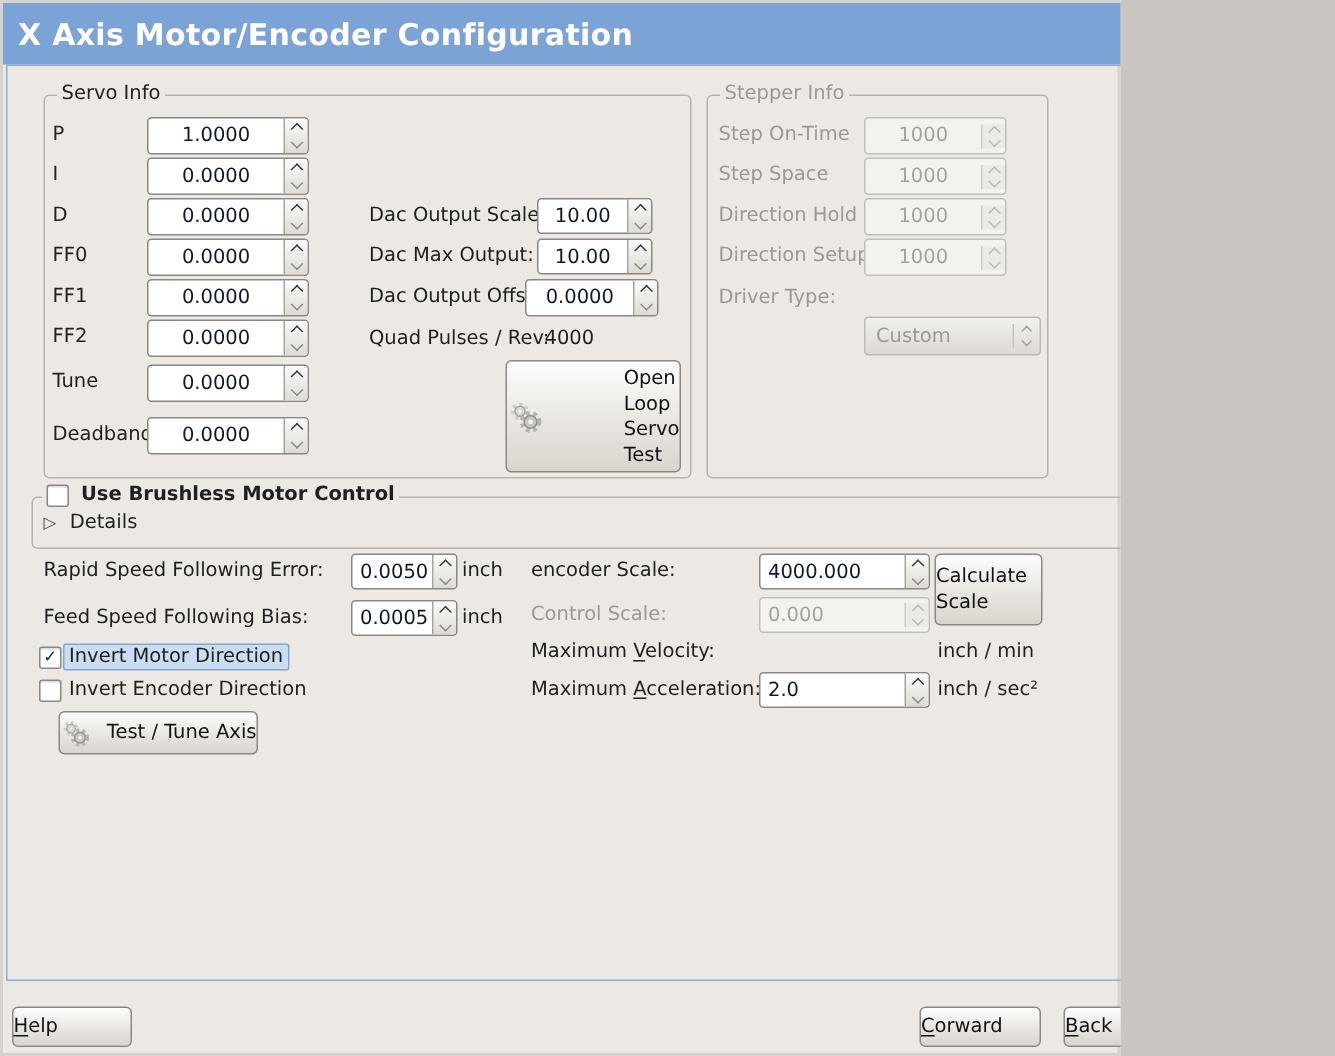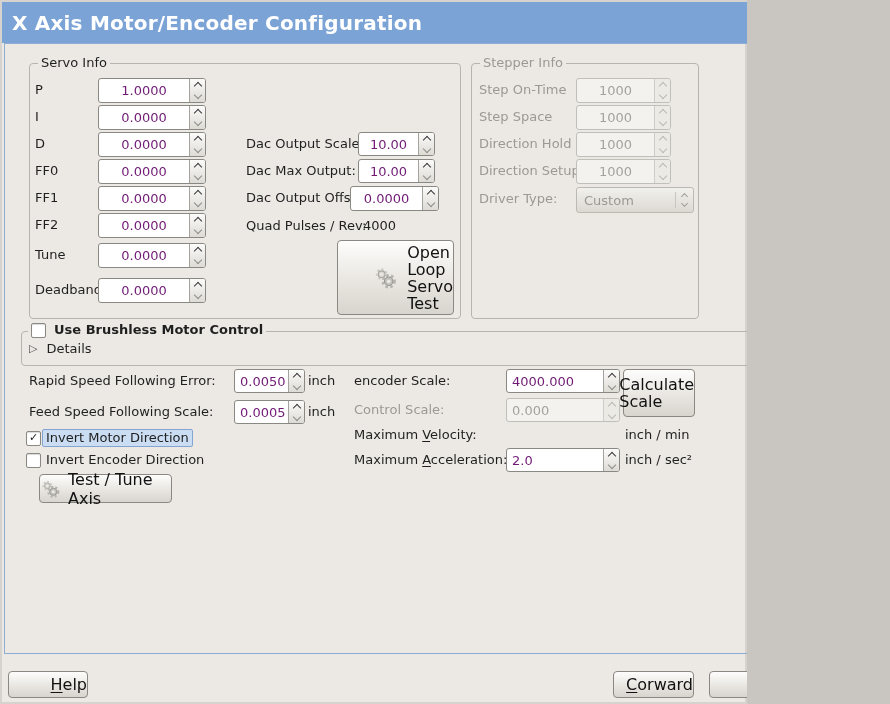--- a/index.html
+++ b/index.html
@@ -14,52 +14,52 @@
   .frame{position:absolute;border:1px solid #b7b4ae;border-radius:4px;box-sizing:border-box;}
   .frame-title{position:absolute;top:-9px;left:8px;background:#ece9e5;padding:0 3px;
                font-size:13px;line-height:16px;color:#1f1f1f;white-space:nowrap;}
   .lbl{position:absolute;font-size:13px;line-height:16px;color:#1f1f1f;white-space:nowrap;}
   .dis-l{color:#9b9993 !important;}
   .mn{text-decoration:underline;text-underline-offset:2px;}
 
   
   .spin{position:absolute;display:flex;background:#fff;border:1px solid #8a8883;border-radius:3px;
         box-sizing:border-box;overflow:hidden;}
-  .spin .val{flex:1;font-size:13px;color:#701a75;display:flex;align-items:center;justify-content:center;white-space:nowrap;}
+  .spin .val{flex:1;font-size:13px;color:#0f172a;display:flex;align-items:center;justify-content:center;white-space:nowrap;}
   .spin.left .val{justify-content:flex-start;padding-left:5px;}
   .spin .btns{width:15px;display:flex;flex-direction:column;border-left:1px solid #a5a39d;
               background:linear-gradient(#fbfbfa,#dedbd5);}
   .sb{flex:1;display:flex;align-items:center;justify-content:center;}
   .sb.up{color:#3a3a3a;} .sb.dn{color:#8d8b86;}
   .ch{width:5px;height:5px;border-right:1.5px solid currentColor;border-bottom:1.5px solid currentColor;}
   .sb.up .ch{transform:rotate(-135deg);margin-top:2px;}
   .sb.dn .ch{transform:rotate(45deg);margin-bottom:2px;}
-  .spin.dis{background:#f4f2ef;border-color:#c1bfb9;}
+  .spin.dis{background:#f4f2ef;border-color:#c1bfb9;align-items:center;}
   .spin.dis .val{color:#a4a29d;}
   .spin.dis .btns{background:#eceae5;border-left-color:#cfccc7;}
   .spin.dis .sb{color:#bcbab4;}
 
   
-  .btn{position:absolute;display:flex;align-items:center;justify-content:flex-end;
+  .btn{position:absolute;display:flex;align-items:center;justify-content:space-between;
        background:linear-gradient(#fdfdfc,#e9e6e1 55%,#d8d5cf);
-       border:1px solid #8b8883;border-radius:4px;font-size:16px;color:#111;
+       border:1px solid #8b8883;border-radius:4px;font-size:13px;color:#111;
        box-sizing:border-box;cursor:default;}
   .btn .multi{white-space:pre-line;line-height:17px;text-align:left;}
   .btn.focus{box-shadow:0 0 0 2px #a2c0e0;padding-left:20px;}
   .gear{flex:0 0 auto;}
 
   
   .cb{position:absolute;width:13px;height:13px;background:#fff;border:1px solid #8a8883;border-radius:2px;
       box-shadow:inset 0 1px 1px rgba(0,0,0,.15);font-size:11px;line-height:12px;text-align:center;
       color:#222;font-weight:bold;box-sizing:content-box;}
   .hl{background:#cbddf2;border:1px solid #83a5cf;border-radius:2px;padding:0 3px;}
 
   
   .combo{position:absolute;display:flex;align-items:center;background:linear-gradient(#f2f0ec,#dcd9d3);
-         border:1px solid #bcb9b3;border-radius:3px;box-sizing:border-box;}
+         border:1px solid #bcb9b3;border-radius:3px;box-sizing:border-box;margin-top:24px;}
   .combo .cval{flex:1;padding-left:7px;font-size:13px;color:#9b9993;}
   .combo .csep{width:1px;align-self:stretch;background:#c8c5c0;margin:4px 0;}
   .combo .carr{width:17px;display:flex;flex-direction:column;align-items:center;justify-content:center;gap:2px;color:#a19f99;}
   .ch2{width:4px;height:4px;border-right:1.3px solid currentColor;border-bottom:1.3px solid currentColor;}
   .ch2.u{transform:rotate(-135deg);} .ch2.d{transform:rotate(45deg);}
 
   .expander{position:absolute;display:flex;align-items:center;gap:9px;font-size:13px;color:#1f1f1f;}
   .expander .tri{font-size:11px;color:#444;}
 </style>
 </head>
@@ -313,21 +313,21 @@
           <span class="sb up">
             <i class="ch"></i>
           </span>
           <span class="sb dn">
             <i class="ch"></i>
           </span>
         </span>
     </div>
     <span class="lbl" style="left:303px;top:329px">inch</span>
 
-    <span class="lbl" style="left:24px;top:360px">Feed Speed Following Scale:</span>
+    <span class="lbl" style="left:24px;top:360px">Feed Speed Following Bias:</span>
     <div class="spin left" style="left:229px;top:356px;width:71px;height:24px">
       <span class="val">0.0005</span>
       <span class="btns">
           <span class="sb up">
             <i class="ch"></i>
           </span>
           <span class="sb dn">
             <i class="ch"></i>
           </span>
         </span>

